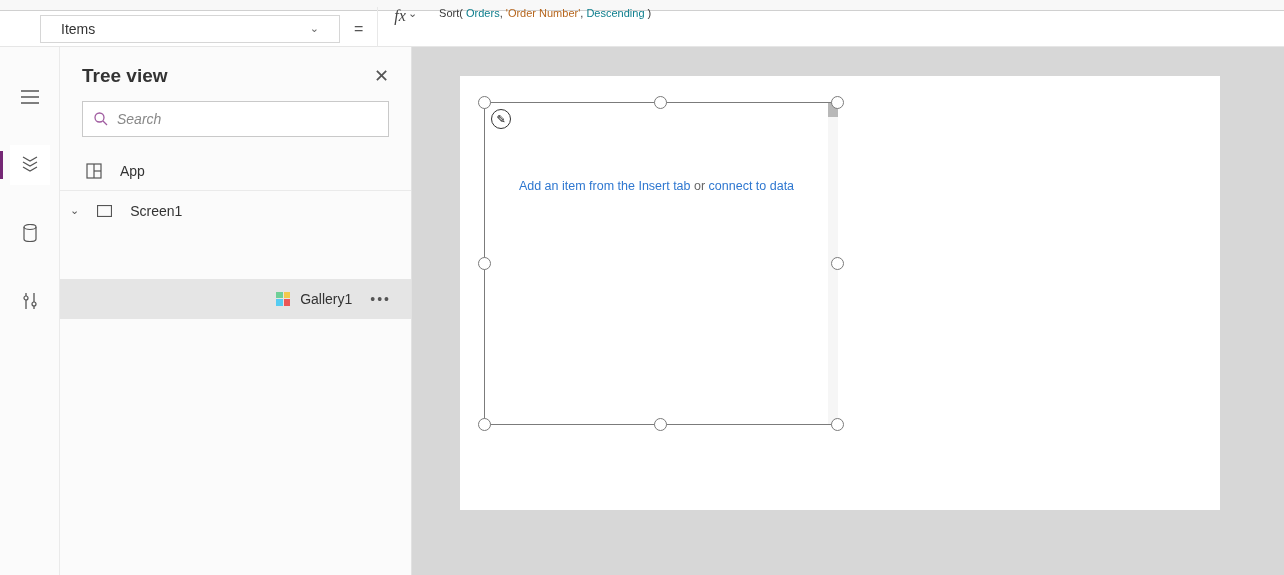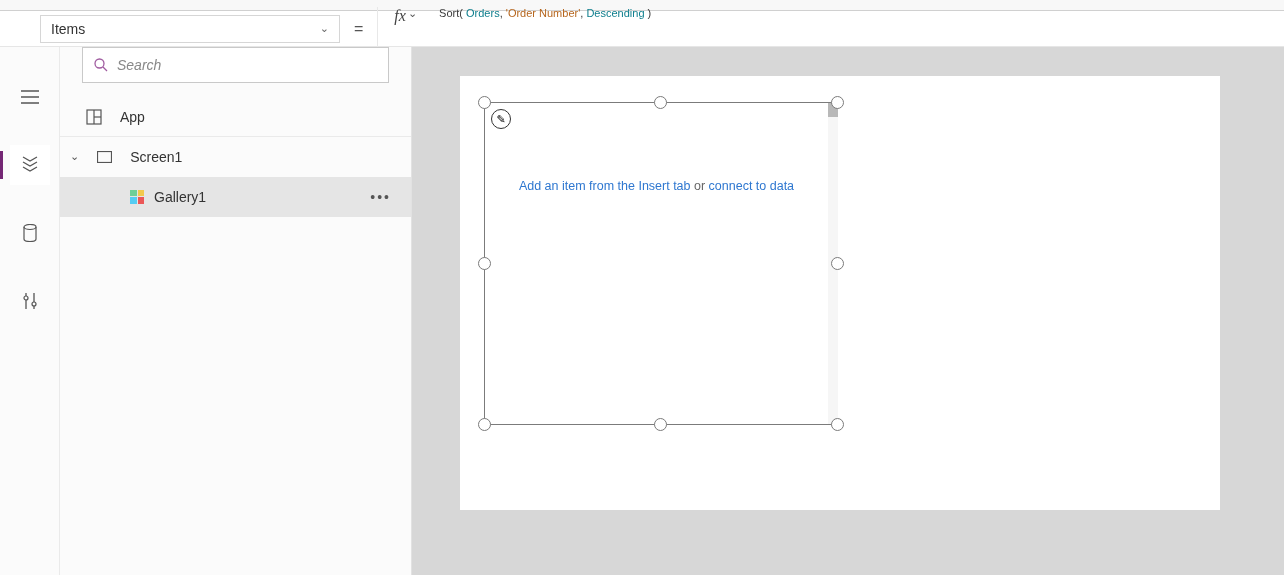--- a/index.html
+++ b/index.html
@@ -1,21 +1,21 @@
 <!DOCTYPE html>
 <html><head>
   <meta charset="utf-8">
   <style>
     * { box-sizing: border-box; margin: 0; padding: 0; font-family: "Segoe UI", sans-serif; }
     body { background: #fff; width: 1284px; height: 575px; overflow: hidden; }
     
     .top-chrome { width: 100%; height: 11px; background: #f8f8f8; border-bottom: 1px solid #d0d0d0; }
 
     .formula-bar { display: flex; align-items: center; height: 36px; border-bottom: 1px solid #e6e6e6; }
-    .prop-select { width: 300px; height: 28px; margin-left: 40px; border: 1px solid #d6d6d6; display: flex; align-items: center; padding: 0 10px; cursor: pointer; background: #fff; justify-content: space-between; color: #333; font-size: 14px; }
+    .prop-select { width: 300px; height: 28px; margin-left: 40px; border: 1px solid #d6d6d6; display: flex; align-items: center; padding: 0 20px; cursor: pointer; background: #fff; justify-content: space-between; color: #333; font-size: 14px; }
     .equals { margin: 0 14px; color: #555; font-size: 16px; }
     .fx-wrap { display: flex; height: 43px; border-left: 1px solid #e8e8e8; padding-left: 16px; }
     .fx-label { font-style: italic; font-family: "Times New Roman", serif; font-size: 16px; color: #444; margin-right: 2px; }
     .formula-input { margin-left: 22px; font-family: Consolas, monospace; font-size: 11px; white-space: pre; }
     .tok-fn { color: #3a3a3a; }
     .tok-ident { color: #0d7d8c; }
     .tok-str { color: #b5651d; }
     .tok-enum { color: #0d7d8c; }
     .tok-punct { color: #3a3a3a; }
 
@@ -33,21 +33,21 @@
 
     .search-wrap { padding: 0 22px 14px; }
     .search-box { display: flex; align-items: center; height: 36px; border: 1px solid #c9c9c9; background: #fff; padding: 0 10px; }
     .search-box input { border: none; outline: none; flex: 1; font-size: 14px; margin-left: 8px; color: #333; font-style: italic; }
     .search-box input::placeholder { color: #888; }
 
     .tree-list { flex: 1; }
     .tree-item { display: flex; align-items: center; height: 40px; padding-left: 26px; gap: 18px; font-size: 14px; color: #333; cursor: pointer; border-bottom: 1px solid transparent; }
     .tree-item.app { border-bottom: 1px solid #eaeaea; }
     .tree-item.screen { padding-left: 10px; }
-    .tree-item.sel { background: #e5e5e5; justify-content: space-between; padding-right: 20px; }
+    .tree-item.sel { background: #e5e5e5; justify-content: flex-end; padding-right: 20px; margin-top: 48px; }
     .sel-left { display: flex; align-items: center; gap: 10px; padding-left: 44px; }
     .chev { font-size: 11px; color: #555; }
     .more-dots { letter-spacing: 2px; color: #555; font-size: 14px; }
 
     .grid-icon { width: 14px; height: 14px; display: inline-grid; grid-template: 1fr 1fr / 1fr 1fr; gap: 1px; }
     .grid-icon span:nth-child(1){background:#6fcf97;} .grid-icon span:nth-child(2){background:#f2c94c;}
     .grid-icon span:nth-child(3){background:#56ccf2;} .grid-icon span:nth-child(4){background:#eb5757;}
 
     .canvas-area { flex: 1; background: #d7d7d7; position: relative; }
     .canvas { position: absolute; left: 48px; top: 29px; width: 760px; height: 434px; background: #fff; }
@@ -105,20 +105,24 @@
     <div class="rail-btn">
       <svg width="16" height="18" viewBox="0 0 16 18">
           <path d="M4 1v16M12 1v16" stroke="#555" stroke-width="1.3"></path>
           <circle cx="4" cy="6" r="2" fill="#fbfbfb" stroke="#555" stroke-width="1.2"></circle>
           <circle cx="12" cy="12" r="2" fill="#fbfbfb" stroke="#555" stroke-width="1.2"></circle>
         </svg>
     </div>
   </div>
 
   <div class="tree-panel">
+    <div class="tree-header">
+      <span class="tree-title">Tree view</span>
+      <span class="close-x">✕</span>
+    </div>
     <div class="search-wrap">
       <div class="search-box">
         <svg width="16" height="16" viewBox="0 0 16 16">
             <circle cx="6.5" cy="6.5" r="4.5" stroke="#a05ca0" stroke-width="1.3" fill="none"></circle>
             <line x1="10" y1="10" x2="14" y2="14" stroke="#a05ca0" stroke-width="1.3"></line>
           </svg>
         <input type="text" placeholder="Search" style="">
       </div>
     </div>
 

